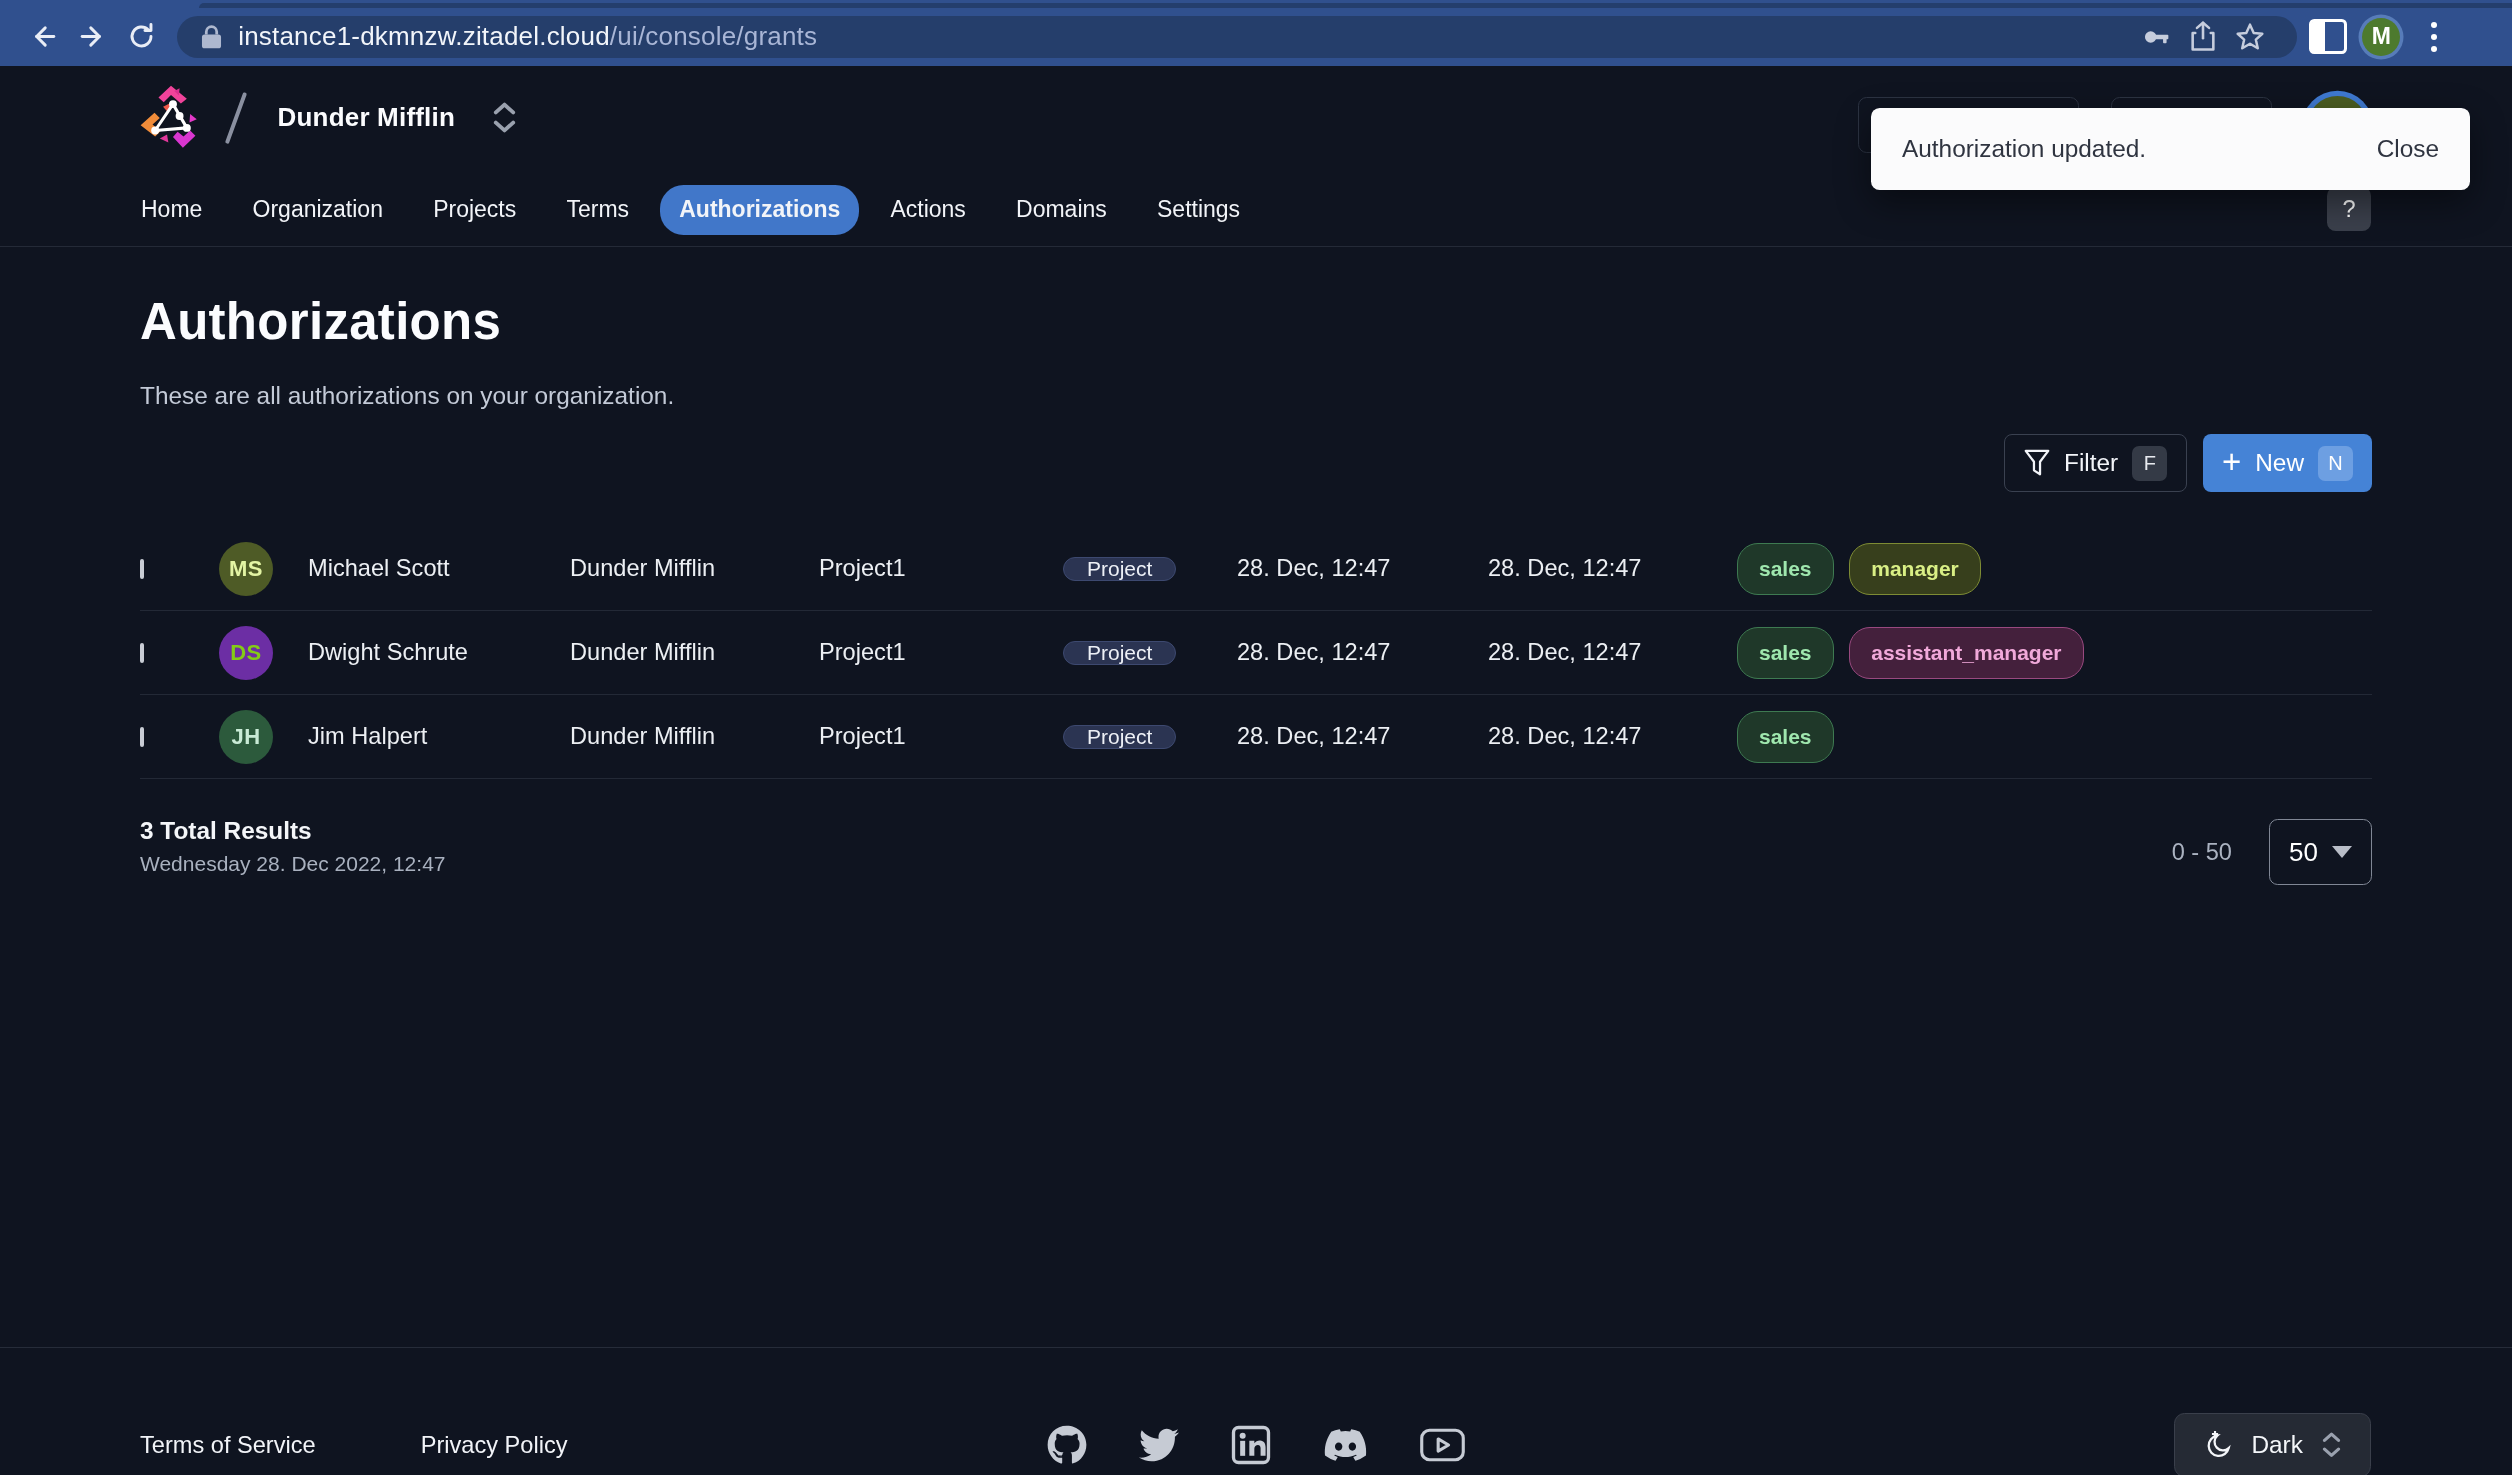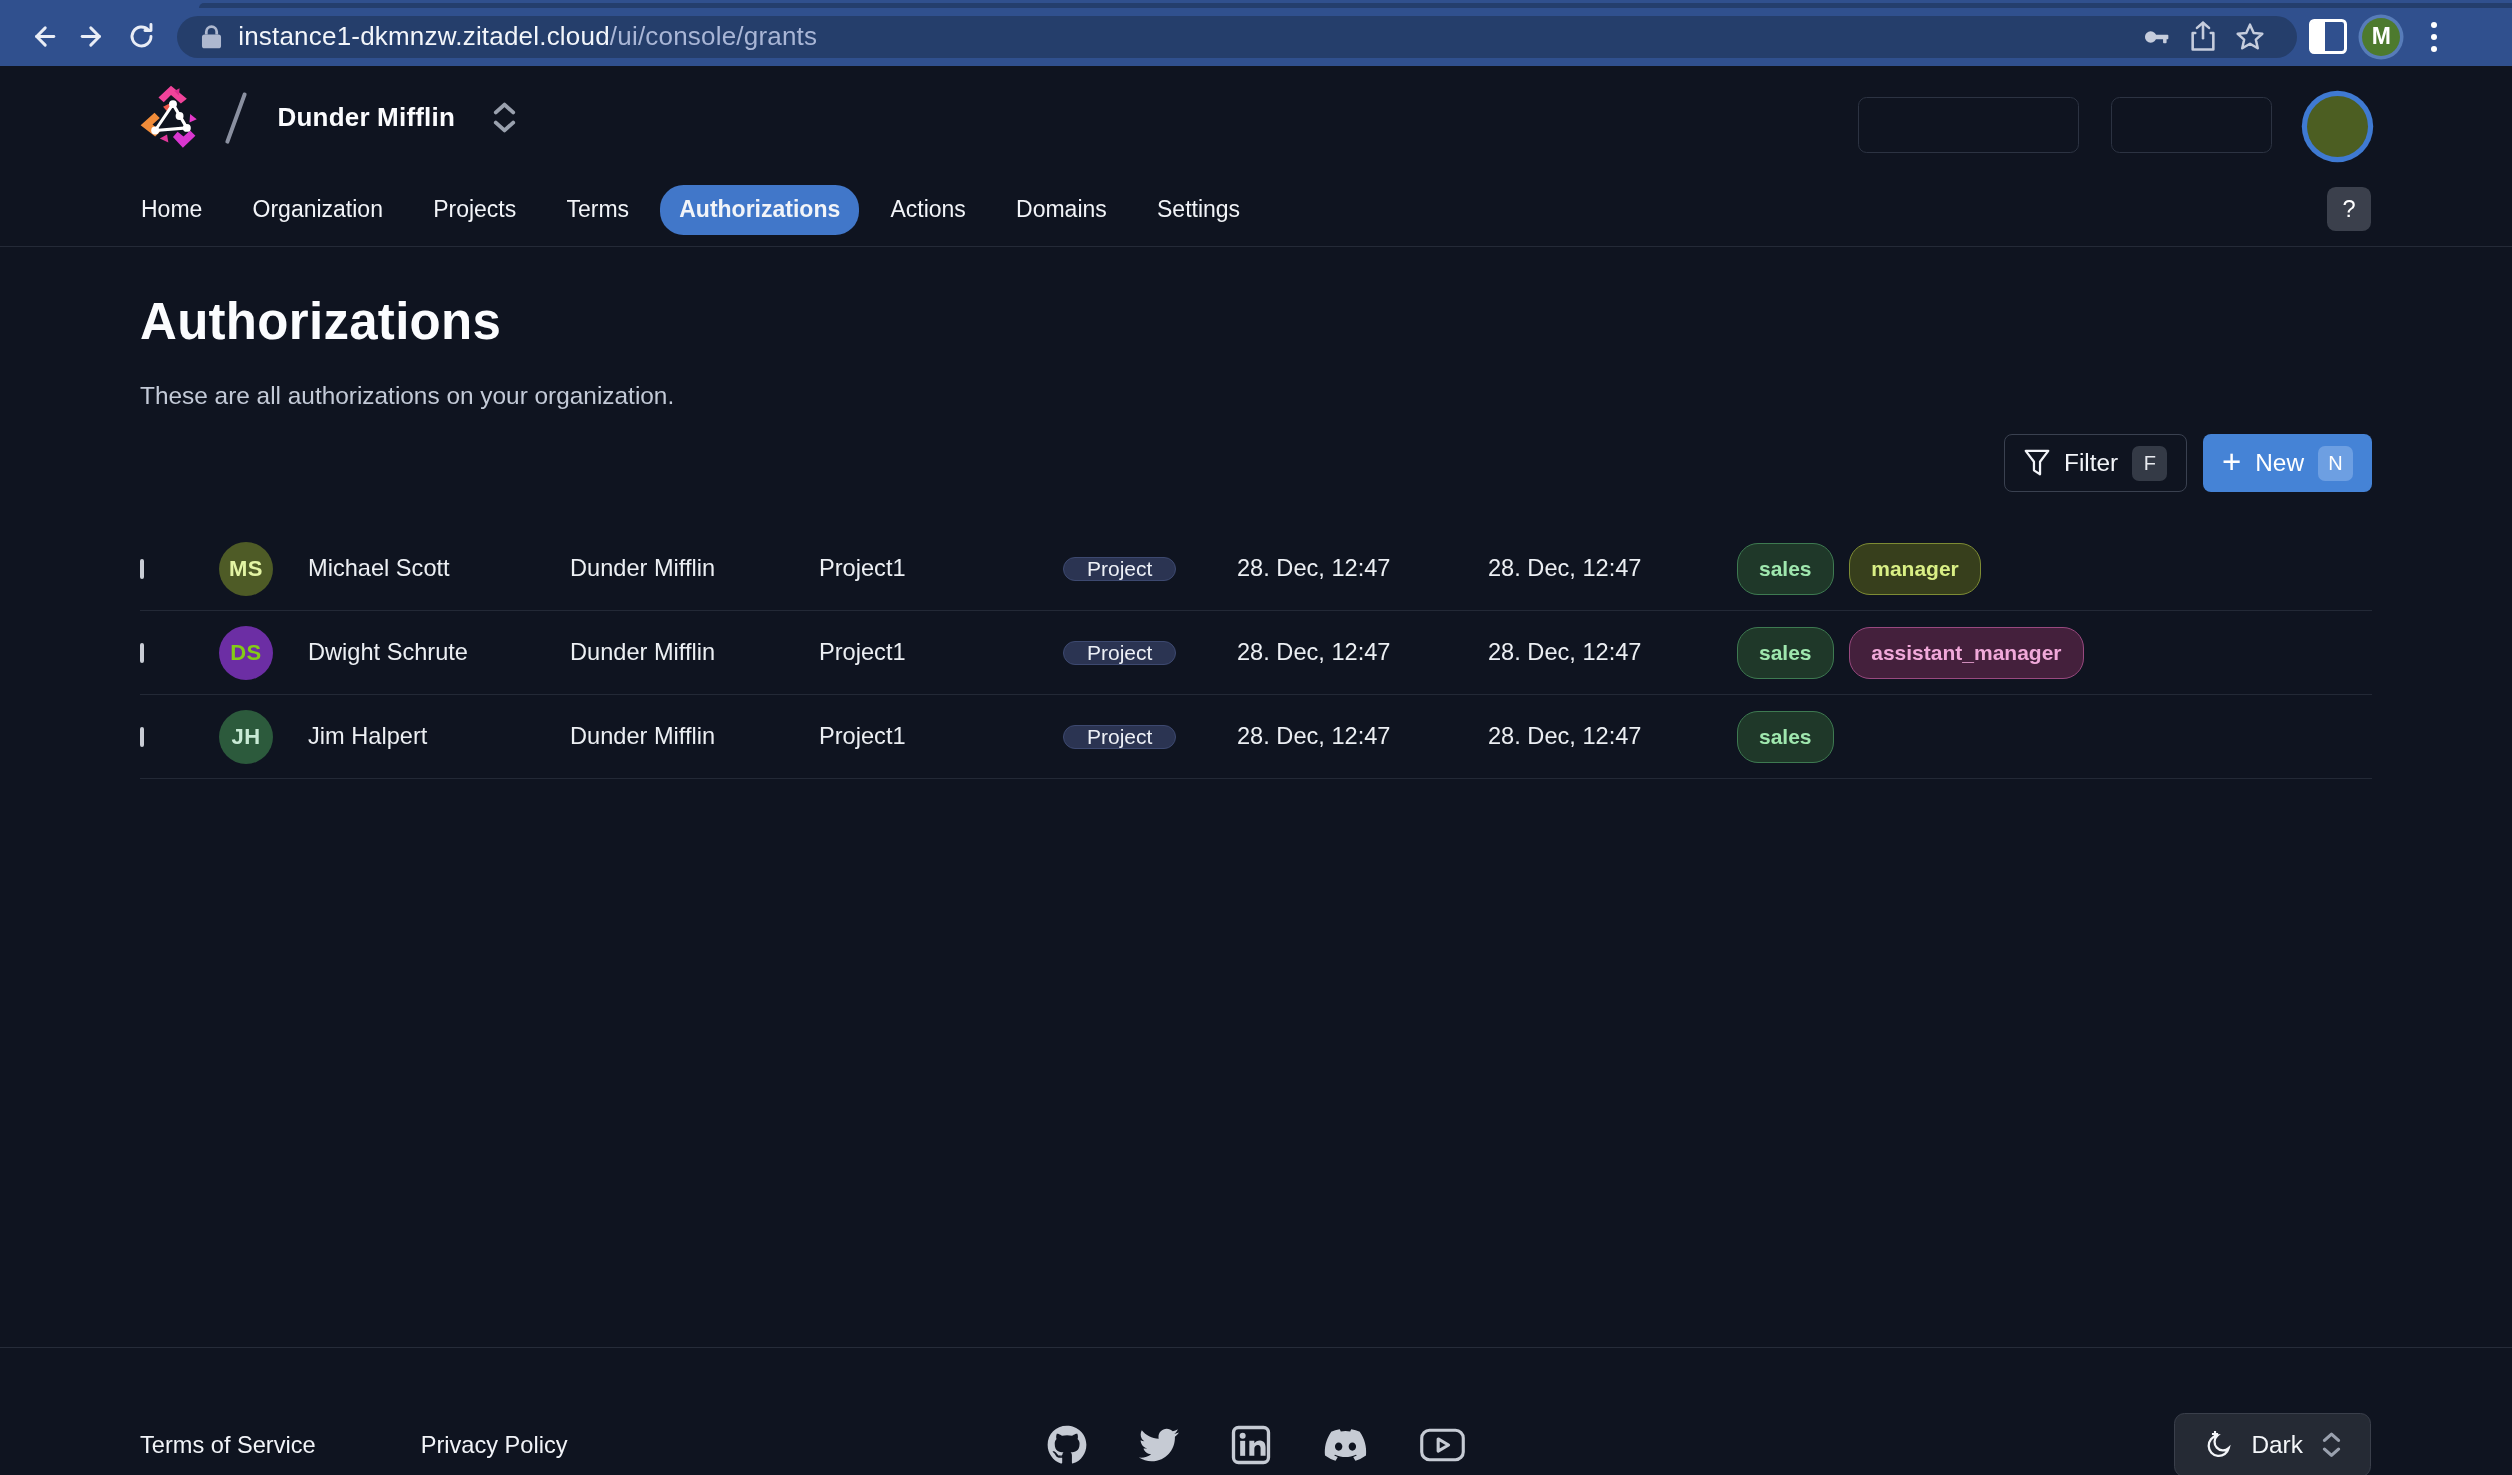--- a/index.html
+++ b/index.html
@@ -218,20 +218,24 @@
         <span class="tab">Organization</span>
         <span class="tab">Projects</span>
         <span class="tab">Terms</span>
         <span class="tab active">Authorizations</span>
         <span class="tab">Actions</span>
         <span class="tab">Domains</span>
         <span class="tab">Settings</span>
       </nav>
   </div>
 
+  <div class="toast">
+    <span class="toast-msg">Authorization updated.</span>
+    <button class="toast-close">Close</button>
+  </div>
 
   <main>
     <h1>Authorizations</h1>
     <div class="desc">These are all authorizations on your organization.</div>
 
     <div class="actions">
       <button class="btn btn-filter">
         <svg width="26" height="28" viewBox="0 0 30 32" fill="none" stroke="#f2f4f8" stroke-width="2.6" stroke-linejoin="round">
           <path d="M2 2 H28 L18.5 14.5 V29 L11.5 24.5 V14.5 Z"></path>
         </svg>
@@ -292,20 +296,33 @@
     <div><span class="type-chip">Project</span></div>
     <div class="cell">28. Dec, 12:47</div>
     <div class="cell">28. Dec, 12:47</div>
     <div class="roles">
               <span class="chip chip-green">sales</span>
             </div>
   </div>
 </div>
     </div>
 
+    <div class="pager">
+      <div>
+        <div class="total">3 Total Results</div>
+        <div class="stamp">Wednesday 28. Dec 2022, 12:47</div>
+      </div>
+      <div class="pager-right">
+        <span class="range">0 - 50</span>
+        <span class="page-size">
+          <span class="val">50</span>
+          <span class="tri-down"></span>
+        </span>
+      </div>
+    </div>
   </main>
 
   <footer>
     <span id="footer-links"><span class="flink">Terms of Service</span><span class="flink">Privacy Policy</span></span>
     <div class="socials">
       <span>
         <svg width="40" height="40" viewBox="0 0 496 512" fill="#c6cbd4">
             <path d="M165.9 397.4c0 2-2.3 3.6-5.2 3.6-3.3.3-5.6-1.3-5.6-3.6 0-2 2.3-3.6 5.2-3.6 3-.3 5.6 1.3 5.6 3.6zm-31.1-4.5c-.7 2 1.3 4.3 4.3 4.9 2.6 1 5.6 0 6.2-2s-1.3-4.3-4.3-5.2c-2.6-.7-5.5.3-6.2 2.3zm44.2-1.7c-2.9.7-4.9 2.6-4.6 4.9.3 2 2.9 3.3 5.9 2.6 2.9-.7 4.9-2.6 4.6-4.6-.3-1.9-3-3.2-5.9-2.9zM244.8 8C106.1 8 0 113.3 0 252c0 110.9 69.8 205.8 169.5 239.2 12.8 2.3 17.3-5.6 17.3-12.1 0-6.2-.3-40.4-.3-61.4 0 0-70 15-84.7-29.8 0 0-11.4-29.1-27.8-36.6 0 0-22.9-15.7 1.6-15.4 0 0 24.9 2 38.6 25.8 21.9 38.6 58.6 27.5 72.9 20.9 2.3-16 8.8-27.1 16-33.7-55.9-6.2-112.3-14.3-112.3-110.5 0-27.5 7.6-41.3 23.6-58.9-2.6-6.5-11.1-33.3 2.6-67.9 20.9-6.5 69 27 69 27 20-5.6 41.5-8.5 62.8-8.5s42.8 2.9 62.8 8.5c0 0 48.1-33.6 69-27 13.7 34.7 5.2 61.4 2.6 67.9 16 17.7 25.8 31.5 25.8 58.9 0 96.5-58.9 104.2-114.8 110.5 9.2 7.9 17 22.9 17 46.4 0 33.7-.3 75.4-.3 83.6 0 6.5 4.6 14.4 17.3 12.1C428.2 457.8 496 362.9 496 252 496 113.3 383.5 8 244.8 8z"></path>
           </svg>
       </span>

